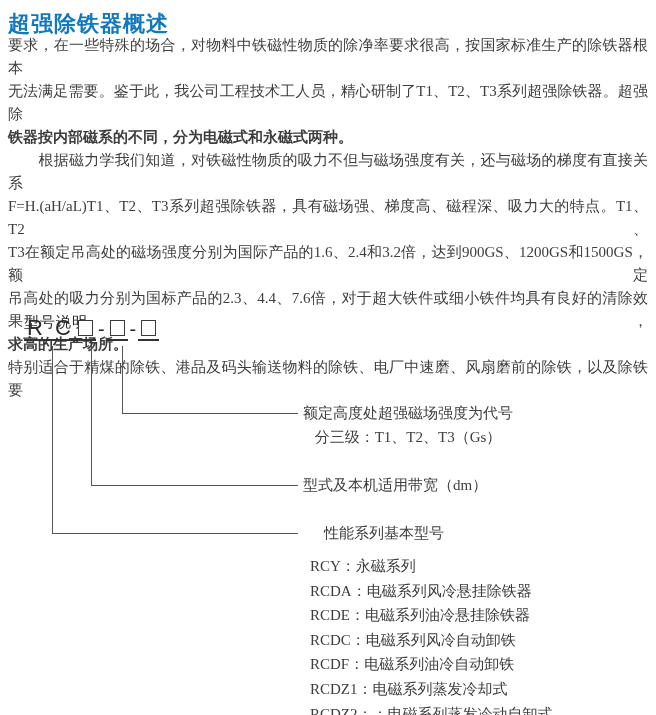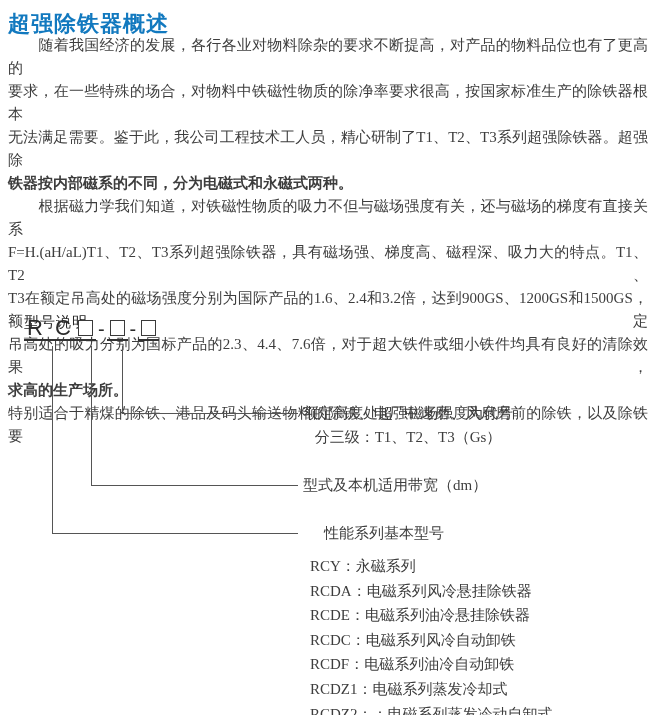--- a/index.html
+++ b/index.html
@@ -65,21 +65,20 @@
     position:absolute;left:300px;top:244px;margin:10px;padding:0;
     list-style:none;font-size:15px;line-height:24.6px;color:#3d3d3d;
   }
 </style>
 </head>
 <body>
 
 <h1 class="page-title">超强除铁器概述</h1>
 
 <div class="intro">
-  <div class="ln">　　随着我国经济的发展，各行各业对物料除杂的要求不断提高，对产品的物料品位也有了更高的</div>
   <div class="ln">要求，在一些特殊的场合，对物料中铁磁性物质的除净率要求很高，按国家标准生产的除铁器根本</div>
   <div class="ln">无法满足需要。鉴于此，我公司工程技术工人员，精心研制了T1、T2、T3系列超强除铁器。超强除</div>
   <div class="ln end">铁器按内部磁系的不同，分为电磁式和永磁式两种。</div>
   <div class="ln">　　根据磁力学我们知道，对铁磁性物质的吸力不但与磁场强度有关，还与磁场的梯度有直接关系</div>
   <div class="ln">F=H.(aH/aL)T1、T2、T3系列超强除铁器，具有磁场强、梯度高、磁程深、吸力大的特点。T1、T2、</div>
   <div class="ln">T3在额定吊高处的磁场强度分别为国际产品的1.6、2.4和3.2倍，达到900GS、1200GS和1500GS，额定</div>
   <div class="ln">吊高处的吸力分别为国标产品的2.3、4.4、7.6倍，对于超大铁件或细小铁件均具有良好的清除效果，</div>
   <div class="ln end">求高的生产场所。</div>
   <div class="ln">特别适合于精煤的除铁、港品及码头输送物料的除铁、电厂中速磨、风扇磨前的除铁，以及除铁要</div>
 </div>

